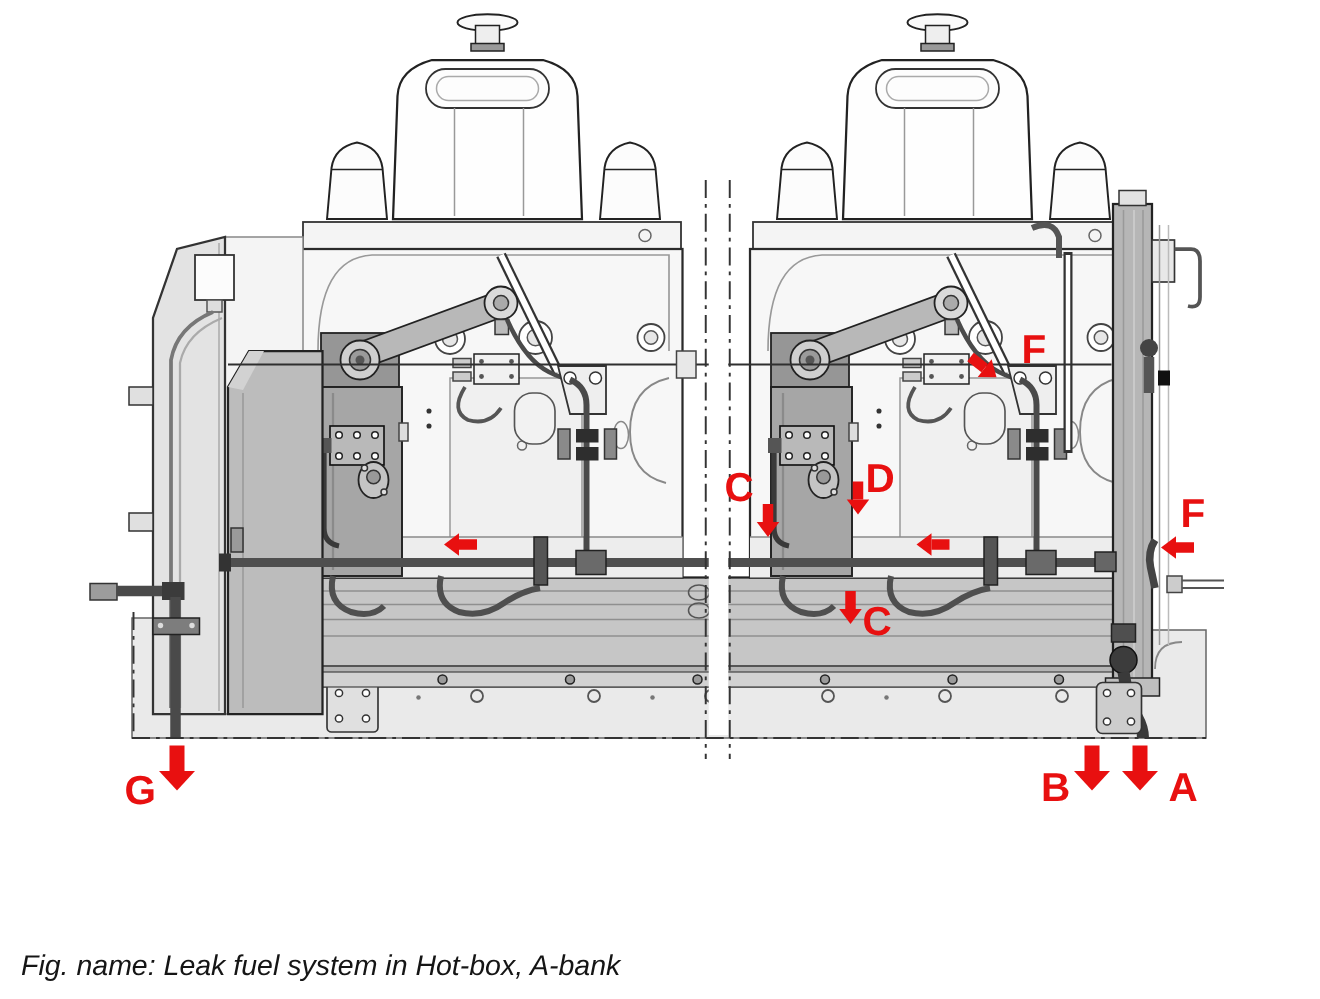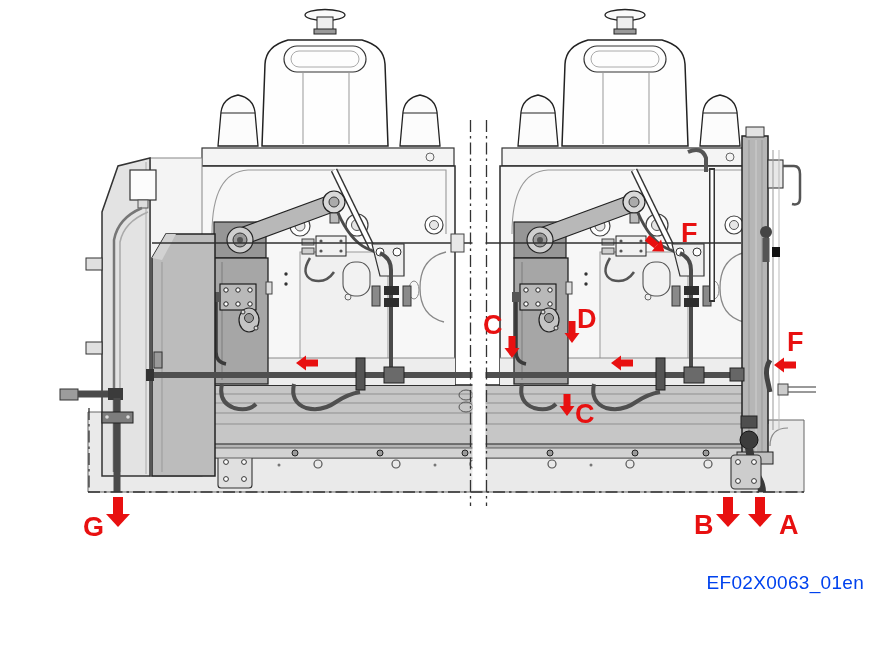--- a/index.html
+++ b/index.html
@@ -277,14 +277,14 @@
     <text class="red-label" x="483" y="334">C</text>
     <text class="red-label" x="577" y="328">D</text>
     <text class="red-label" x="575" y="423">C</text>
     <text class="red-label" x="787" y="351">F</text>
     <text class="red-label" x="694" y="534">B</text>
     <text class="red-label" x="779" y="534">A</text>
     <text class="red-label" x="83" y="536">G</text>
   </g>
 </svg>
 
-<div id="drawing-id">EF02X0063_01en</div>
+<div id="caption">Fig. name: Leak fuel system in Hot-box, A-bank</div>
 </div>
 
 </body></html>

